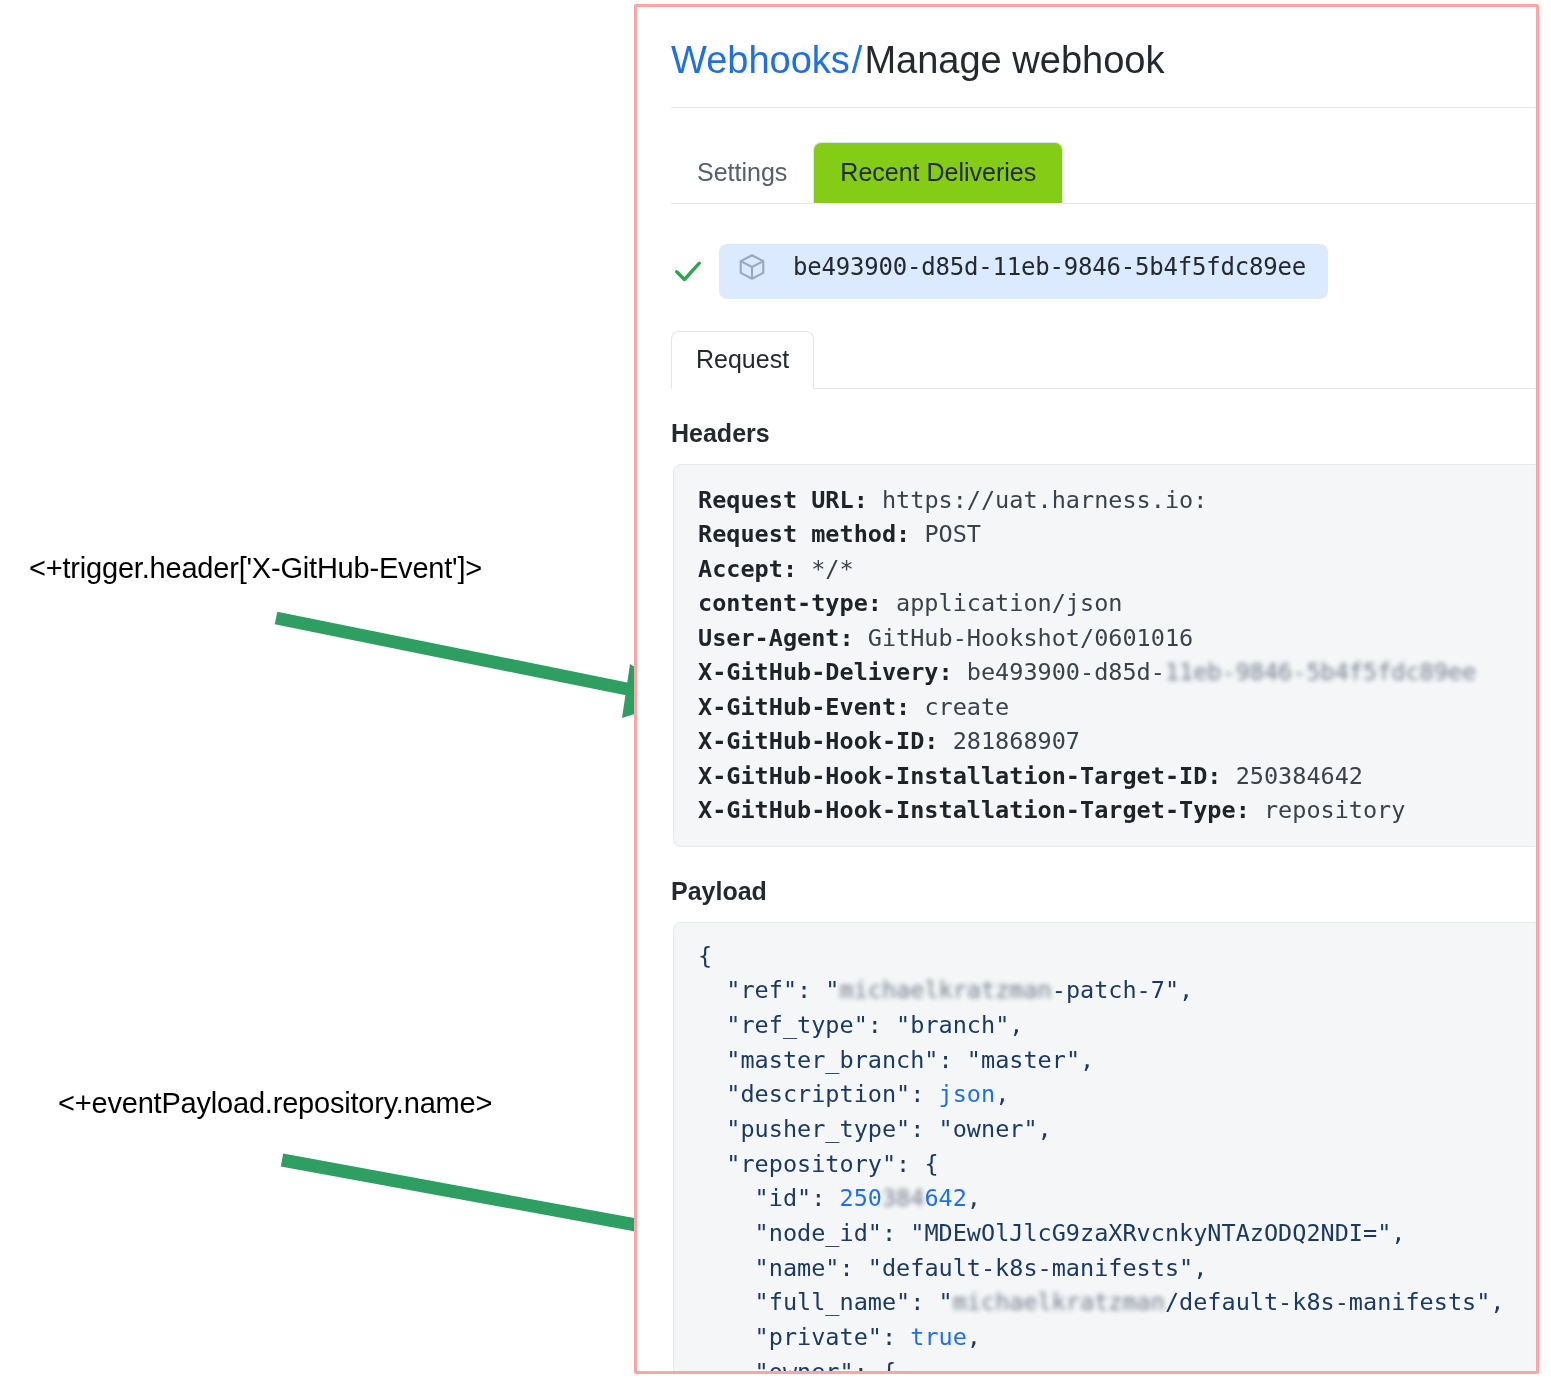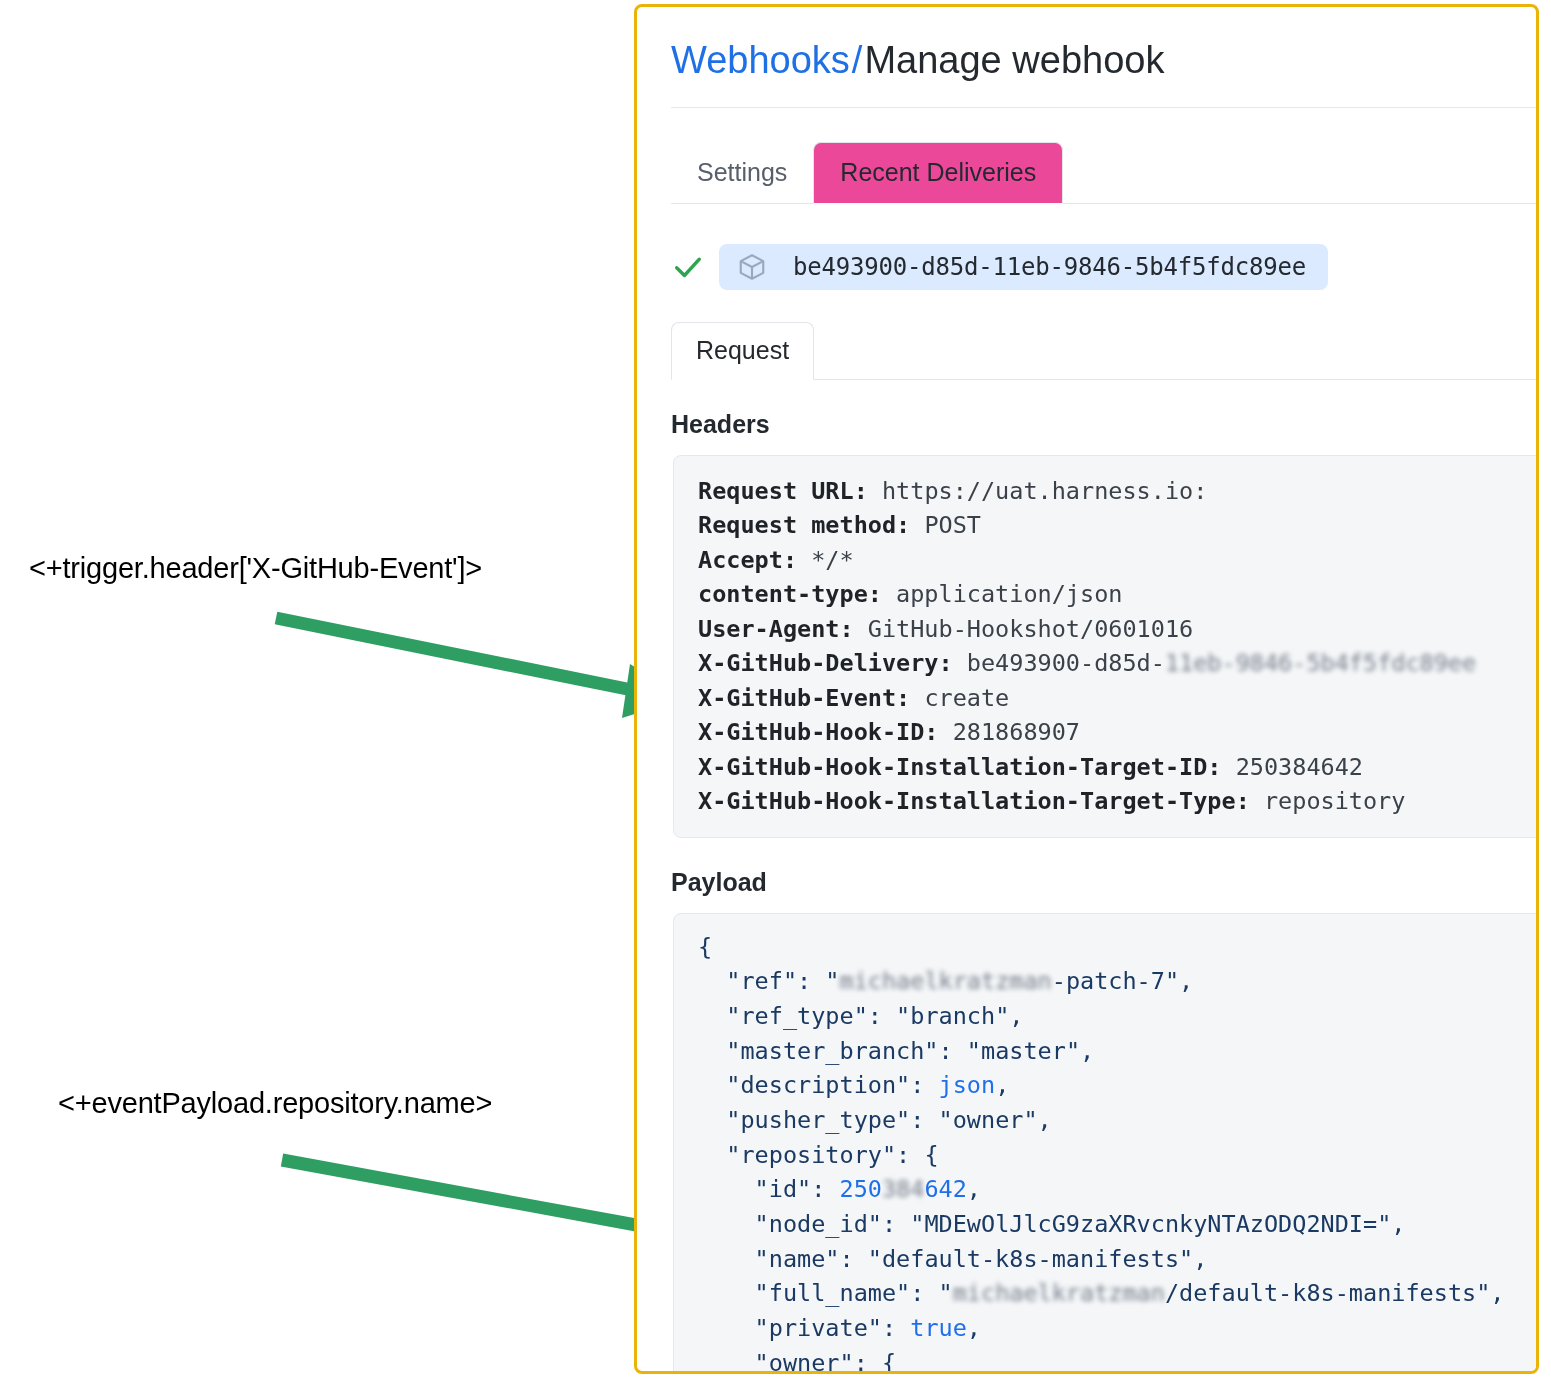--- a/index.html
+++ b/index.html
@@ -33,22 +33,22 @@
     pointer-events: none;
   }
 
   
   .gh-panel {
     position: absolute;
     left: 634px;
     top: 4px;
     width: 905px;
     height: 1370px;
-    border: 3px solid #eab308;
-    border-radius: 8px;
+    border: 3px solid #fca5a5;
+    border-radius: 2px;
     background: #ffffff;
     box-sizing: border-box;
     overflow: hidden;
   }
   .gh-inner {
     position: absolute;
     left: 0; top: 0;
     width: 1000px;
   }
 
@@ -97,21 +97,21 @@
     padding: 0 26px;
     display: flex;
     align-items: center;
     box-sizing: border-box;
     background: transparent;
     position: relative;
     z-index: 2;
   }
   .tab.active {
     color: #24292f;
-    background: #ec4899;
+    background: #84cc16;
     border: 1px solid #e2e5e9;
     border-bottom: 1px solid #ffffff;
     border-radius: 8px 8px 0 0;
   }
 
   
   .delivery-row {
     display: flex;
     align-items: center;
     margin: 40px 0 0 34px;
@@ -120,21 +120,21 @@
     width: 34px;
     height: 34px;
     margin-right: 14px;
     flex: 0 0 auto;
   }
   .delivery-chip {
     display: flex;
     align-items: center;
     background: #dbeafe;
     border-radius: 8px;
-    padding: 8px 22px 8px 18px;
+    padding: 8px 22px 17px 18px;
   }
   .cube-icon {
     width: 30px;
     height: 30px;
     margin-right: 26px;
     flex: 0 0 auto;
   }
   .delivery-id {
     font-family: "DejaVu Sans Mono", monospace;
     font-size: 24px;

